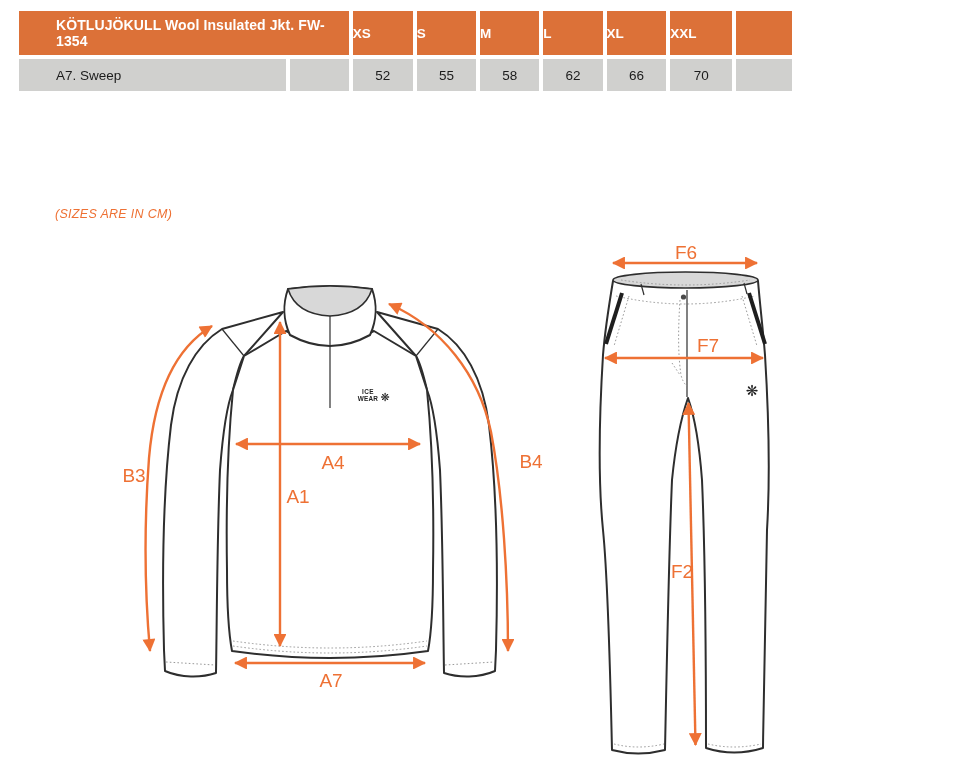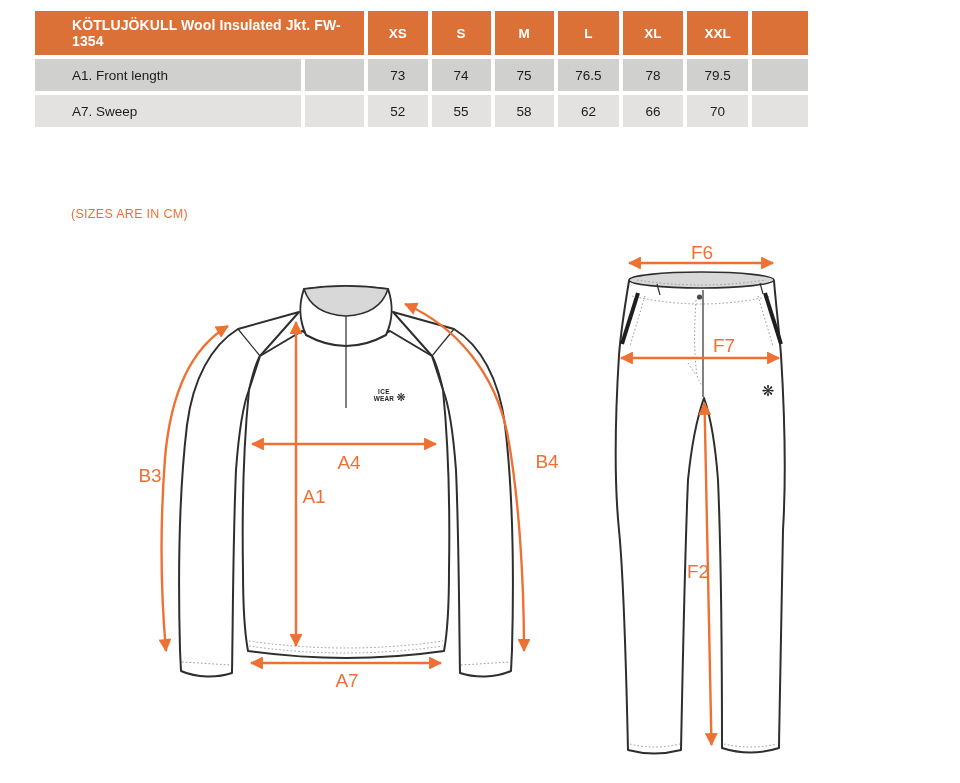--- a/index.html
+++ b/index.html
@@ -1,33 +1,33 @@
 <!DOCTYPE html>
 <html><head>
 <meta charset="utf-8">
 <style>
   html,body{margin:0;padding:0;background:#ffffff;}
   #canvas{position:relative;width:796px;height:783px;background:#ffffff;overflow:hidden;
-          font-family:"Liberation Sans",sans-serif;margin-left:16px;}
+          font-family:"Liberation Sans",sans-serif;}
 
   
   table.size-table{position:absolute;left:15px;top:7px;border-collapse:separate;
                    border-spacing:4px;table-layout:fixed;}
   .size-table col.c-label{width:308px;}
   .size-table col.c-size{width:72px;}
   .size-table th{background:#DC7138;color:#fff;height:44px;font-weight:bold;
-                 font-size:13.5px;text-align:center;padding:0;}
+                 font-size:13.5px;text-align:left;padding:0;}
   .size-table th.title{text-align:left;padding-left:37px;font-size:14px;letter-spacing:.1px;}
   .size-table td{height:32px;font-size:13.5px;color:#1c1c1c;text-align:center;padding:0;}
   .size-table td.lbl{text-align:left;padding-left:37px;}
   .size-table tbody tr:nth-child(odd) td{background:#D0D0CE;}
   .size-table tbody tr:nth-child(even) td{background:#E3E2E0;}
 
   .note{position:absolute;left:55px;top:207px;color:#EE7134;font-size:12.5px;
-        letter-spacing:.3px;}
+        letter-spacing:.3px;font-style:italic;}
 
   
   svg{position:absolute;}
   #jacket-svg{left:85px;top:268px;}
   #pants-svg{left:575px;top:240px;}
 
   .outline{fill:#ffffff;stroke:#2e2e2e;stroke-width:2;stroke-linejoin:round;}
   .seam{fill:none;stroke:#2e2e2e;stroke-width:1.2;}
   .grayfill{fill:#d8d8d8;stroke:#2e2e2e;stroke-width:1.6;}
   .stitch{fill:none;stroke:#9a9a9a;stroke-width:1;stroke-dasharray:1.6 2.2;}
@@ -59,31 +59,20 @@
         <th>XS</th>
         <th>S</th>
         <th>M</th>
         <th>L</th>
         <th>XL</th>
         <th>XXL</th>
         <th></th>
       </tr>
     </thead>
     <tbody>
-      <tr>
-        <td class="lbl">A1. Front length</td>
-        <td></td>
-        <td>73</td>
-        <td>74</td>
-        <td>75</td>
-        <td>76.5</td>
-        <td>78</td>
-        <td>79.5</td>
-        <td></td>
-      </tr>
       <tr>
         <td class="lbl">A7. Sweep</td>
         <td></td>
         <td>52</td>
         <td>55</td>
         <td>58</td>
         <td>62</td>
         <td>66</td>
         <td>70</td>
         <td></td>

